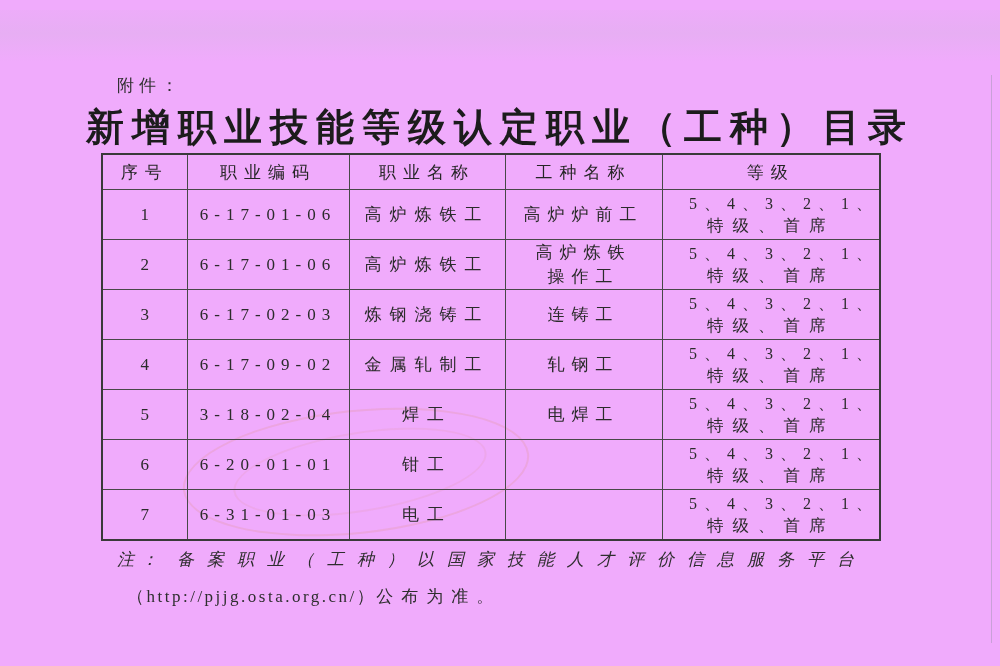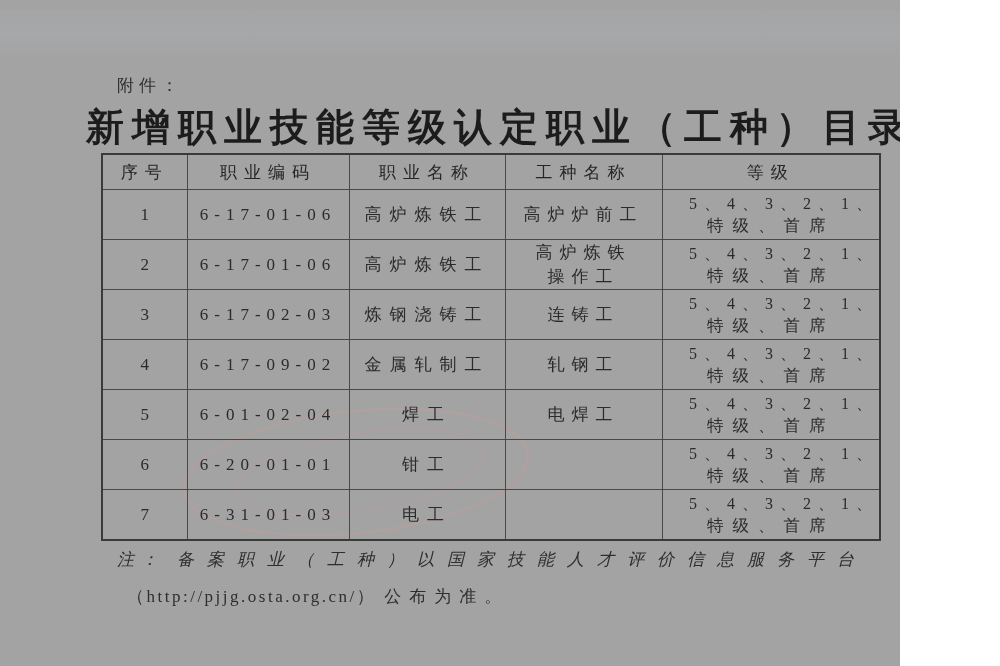--- a/index.html
+++ b/index.html
@@ -1,20 +1,20 @@
 <!DOCTYPE html>
 <html><head>
 <meta charset="utf-8">
 <style>
   html, body { margin: 0; padding: 0; background: #ffffff; }
   .page {
     position: relative;
-    width: 900px;
+    width: 1000px;
     height: 666px;
-    background: #a3a3a3;
+    background: #f0abfc;
     overflow: hidden;
     font-family: "Liberation Serif", "DejaVu Serif", serif;
     color: #2b2b2b;
   }
   
   .noise-top {
     position: absolute;
     left: 0; top: 10px; width: 1000px; height: 52px;
     background: linear-gradient(to bottom,
       rgba(185,190,200,0.06) 0%,
@@ -99,21 +99,21 @@
     position: absolute;
     left: 117px; top: 547px;
     font-size: 17px;
     color: #2e2e2e;
   }
   .note-line1 { height: 26px; line-height: 26px; white-space: nowrap; font-style: italic; }
   .note-label { letter-spacing: 7px; margin-right: 12px; }
   .note-l1    { letter-spacing: 13px; }
   .note-line2 { margin-top: 11px; height: 26px; line-height: 26px; padding-left: 10px; white-space: nowrap; }
   .note-url   { letter-spacing: 2.5px; font-family: Liberation Serif, serif; }
-  .note-tail  { letter-spacing: 8px; margin-left: 8px; }
+  .note-tail  { letter-spacing: 8px; }
 </style>
 </head>
 <body>
 
 <div class="page">
 
   <div class="noise-top"></div>
   <div class="edge-line"></div>
   <div class="seal-outer"></div>
   <div class="seal-inner"></div>
@@ -176,21 +176,21 @@
         <td class="c-code">6-17-09-02</td>
         <td class="c-name">金属轧制工</td>
         <td class="c-work">轧钢工</td>
         <td class="c-levels">
           <div class="lv1">5、4、3、2、1、</div>
           <div class="lv2">特级、首席</div>
         </td>
       </tr>
       <tr>
         <td class="c-no">5</td>
-        <td class="c-code">6-01-02-04</td>
+        <td class="c-code">3-18-02-04</td>
         <td class="c-name">焊工</td>
         <td class="c-work">电焊工</td>
         <td class="c-levels">
           <div class="lv1">5、4、3、2、1、</div>
           <div class="lv2">特级、首席</div>
         </td>
       </tr>
       <tr>
         <td class="c-no">6</td>
         <td class="c-code">6-20-01-01</td>

